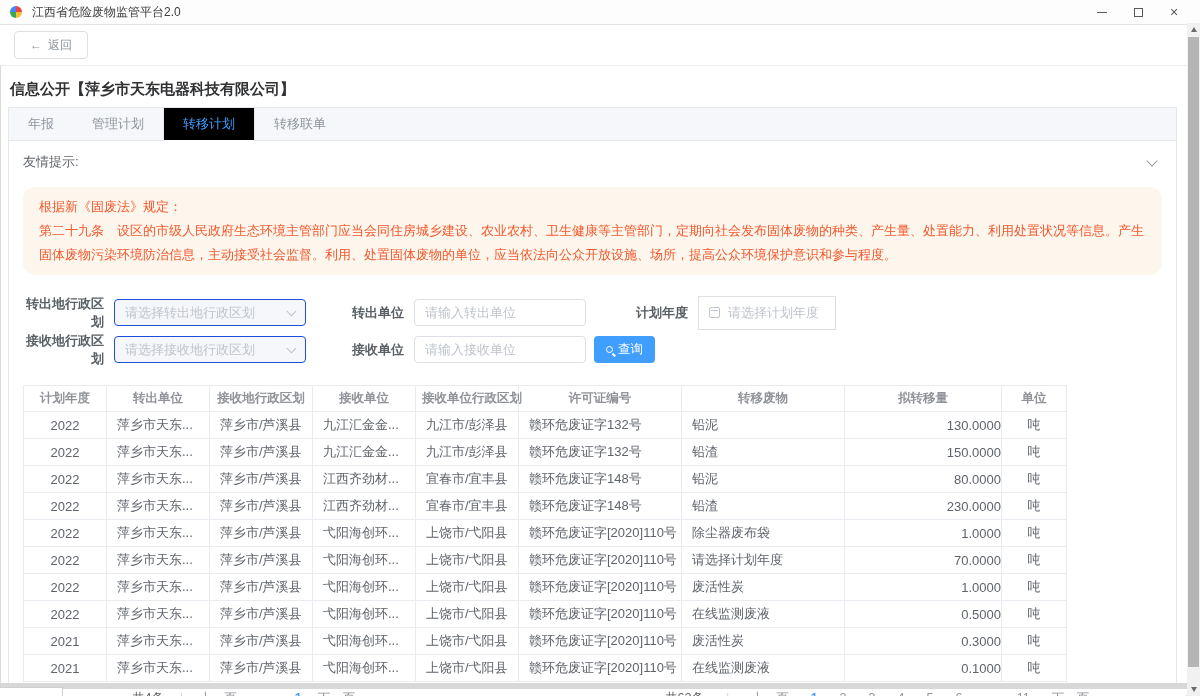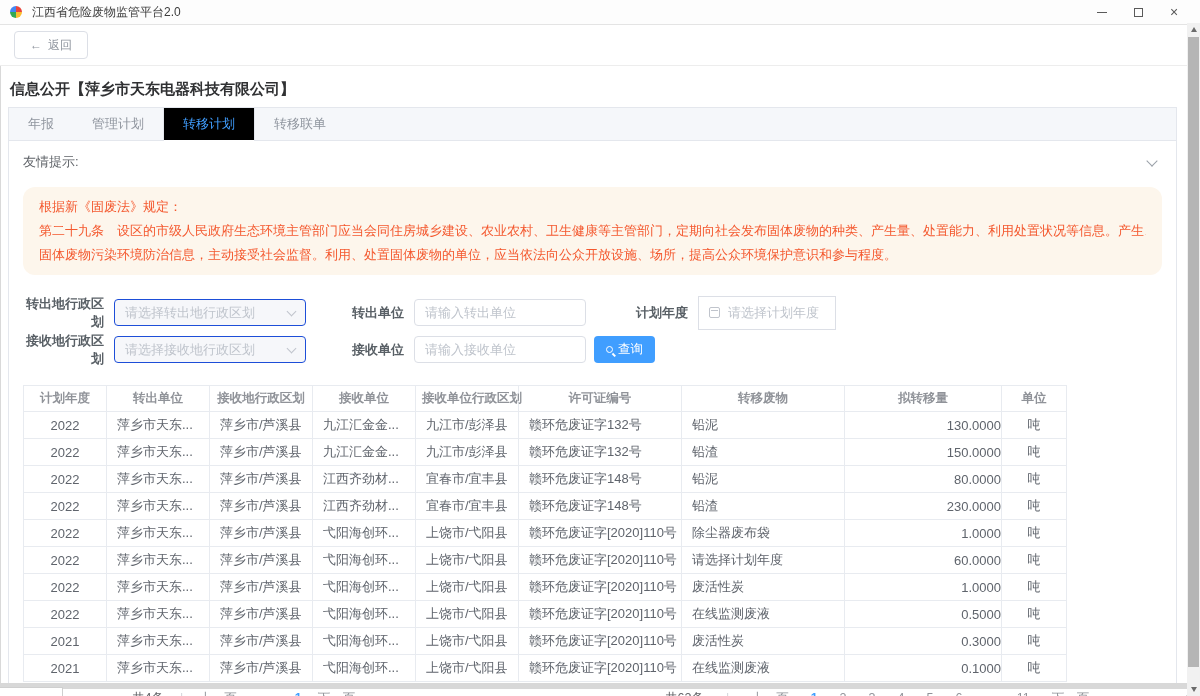--- a/index.html
+++ b/index.html
@@ -256,21 +256,21 @@
               <td class="c">吨</td>
             </tr>
             <tr>
               <td class="c">2022</td>
               <td>萍乡市天东...</td>
               <td>萍乡市/芦溪县</td>
               <td>弋阳海创环...</td>
               <td>上饶市/弋阳县</td>
               <td>赣环危废证字[2020]110号</td>
               <td>请选择计划年度</td>
-              <td class="r">60.0000</td>
+              <td class="r">70.0000</td>
               <td class="c">吨</td>
             </tr>
             <tr>
               <td class="c">2022</td>
               <td>萍乡市天东...</td>
               <td>萍乡市/芦溪县</td>
               <td>弋阳海创环...</td>
               <td>上饶市/弋阳县</td>
               <td>赣环危废证字[2020]110号</td>
               <td>废活性炭</td>

